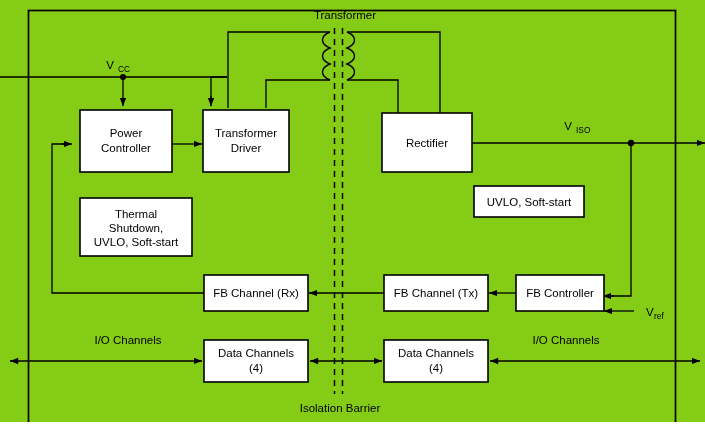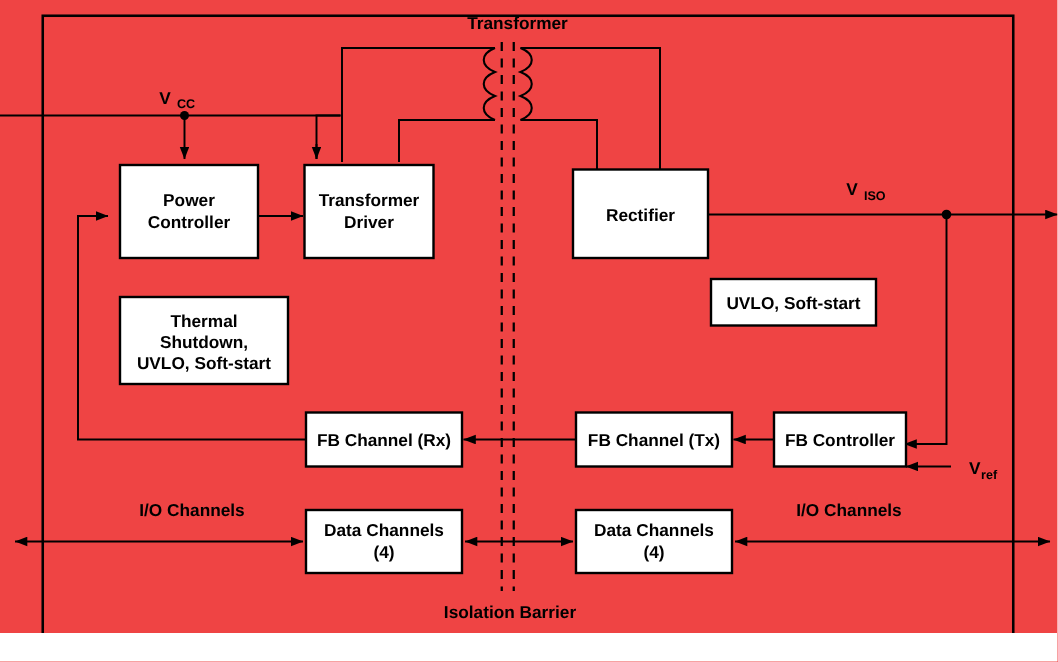--- a/index.html
+++ b/index.html
@@ -4,24 +4,23 @@
 <style>
   html, body {
     margin: 0;
     padding: 0;
     background: #ffffff;
   }
   #stage {
     position: relative;
     width: 705px;
     height: 422px;
-    background: #ef4444;
+    background: #84cc16;
     font-family: "Liberation Sans", sans-serif;
     overflow: hidden;
-    font-weight: bold;
   }
   svg#diagram {
     position: absolute;
     left: 0; top: 0;
     width: 705px;
     height: 441px;
   }
   .blk-rect {
     fill: #ffffff;
     stroke: #000000;

